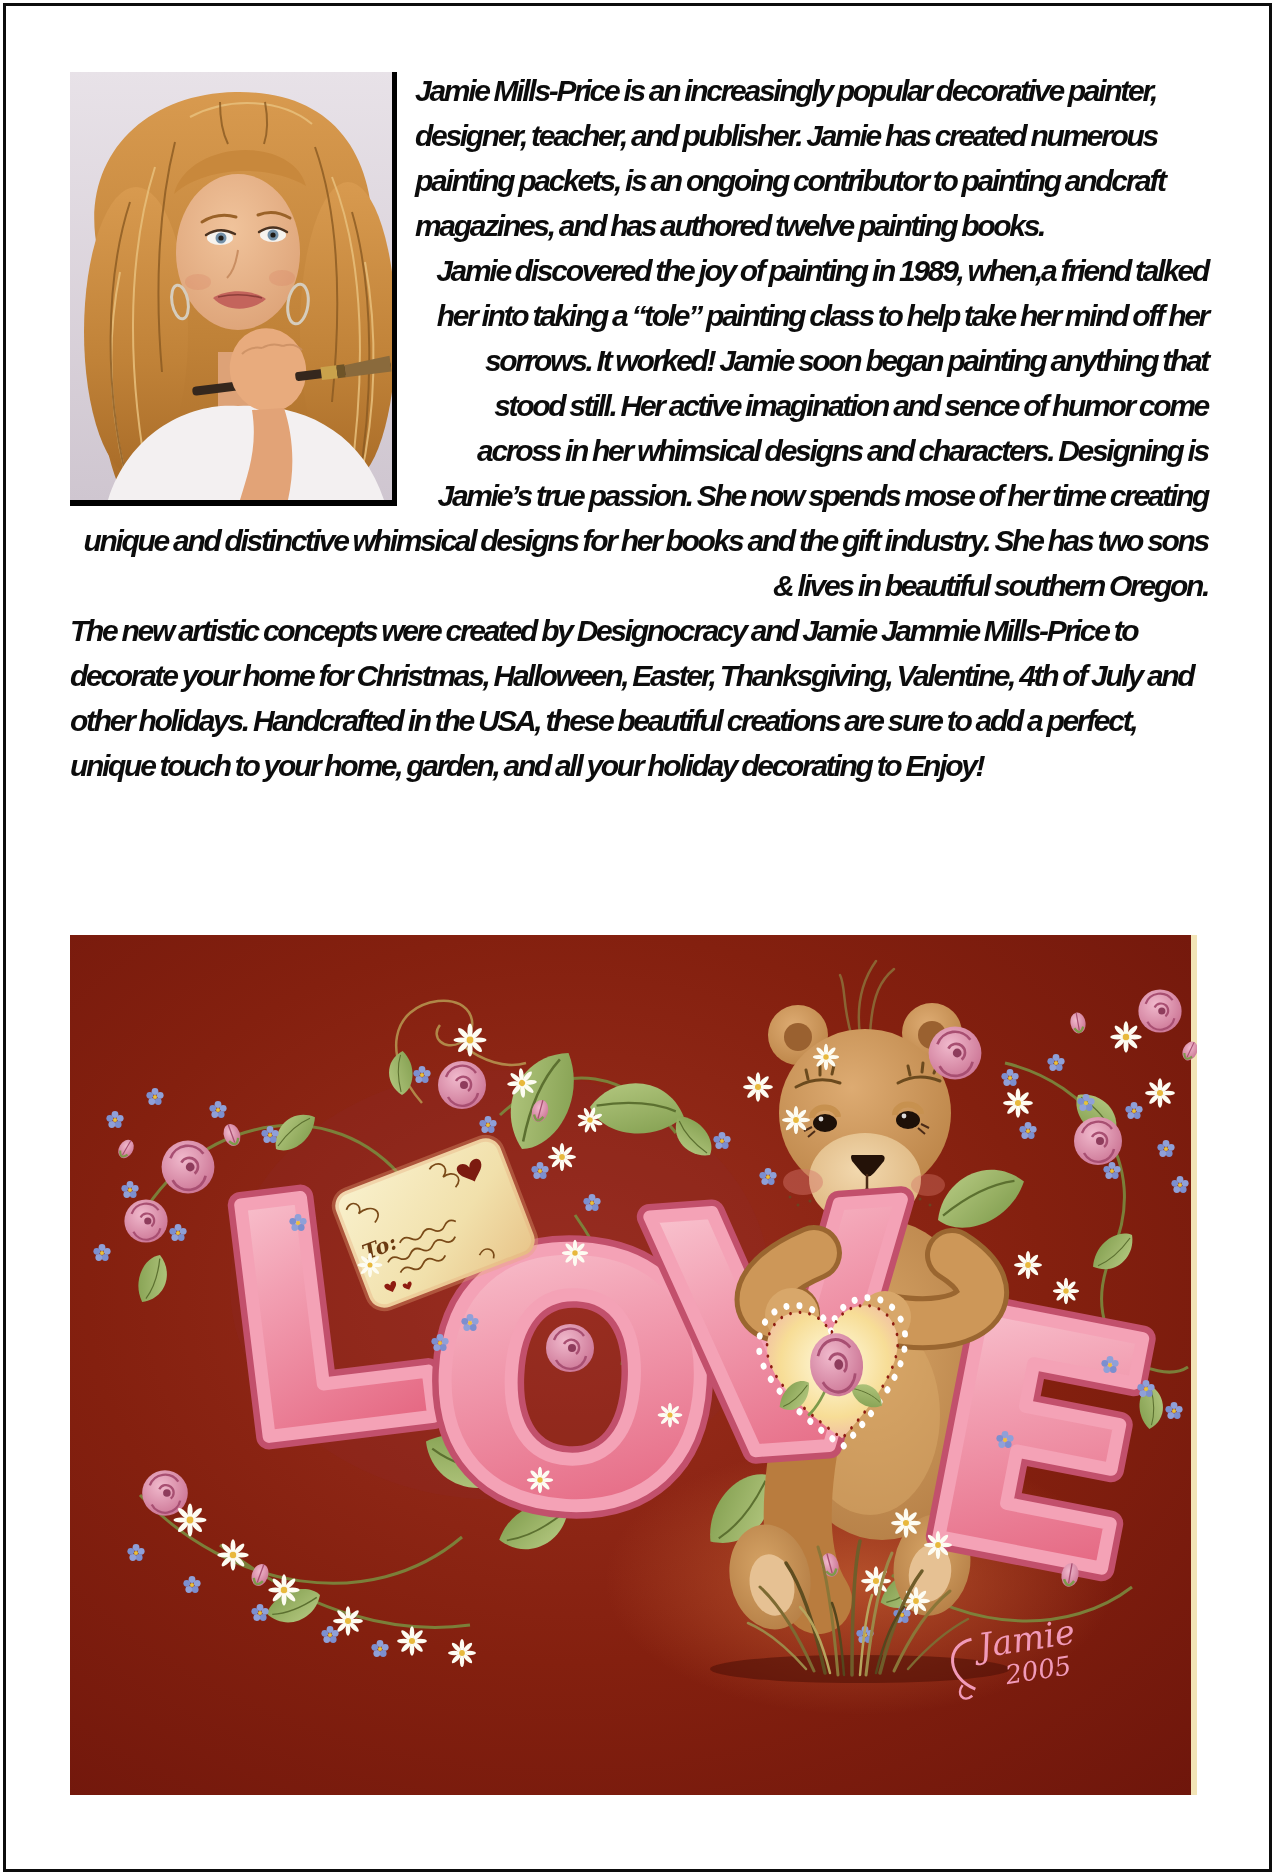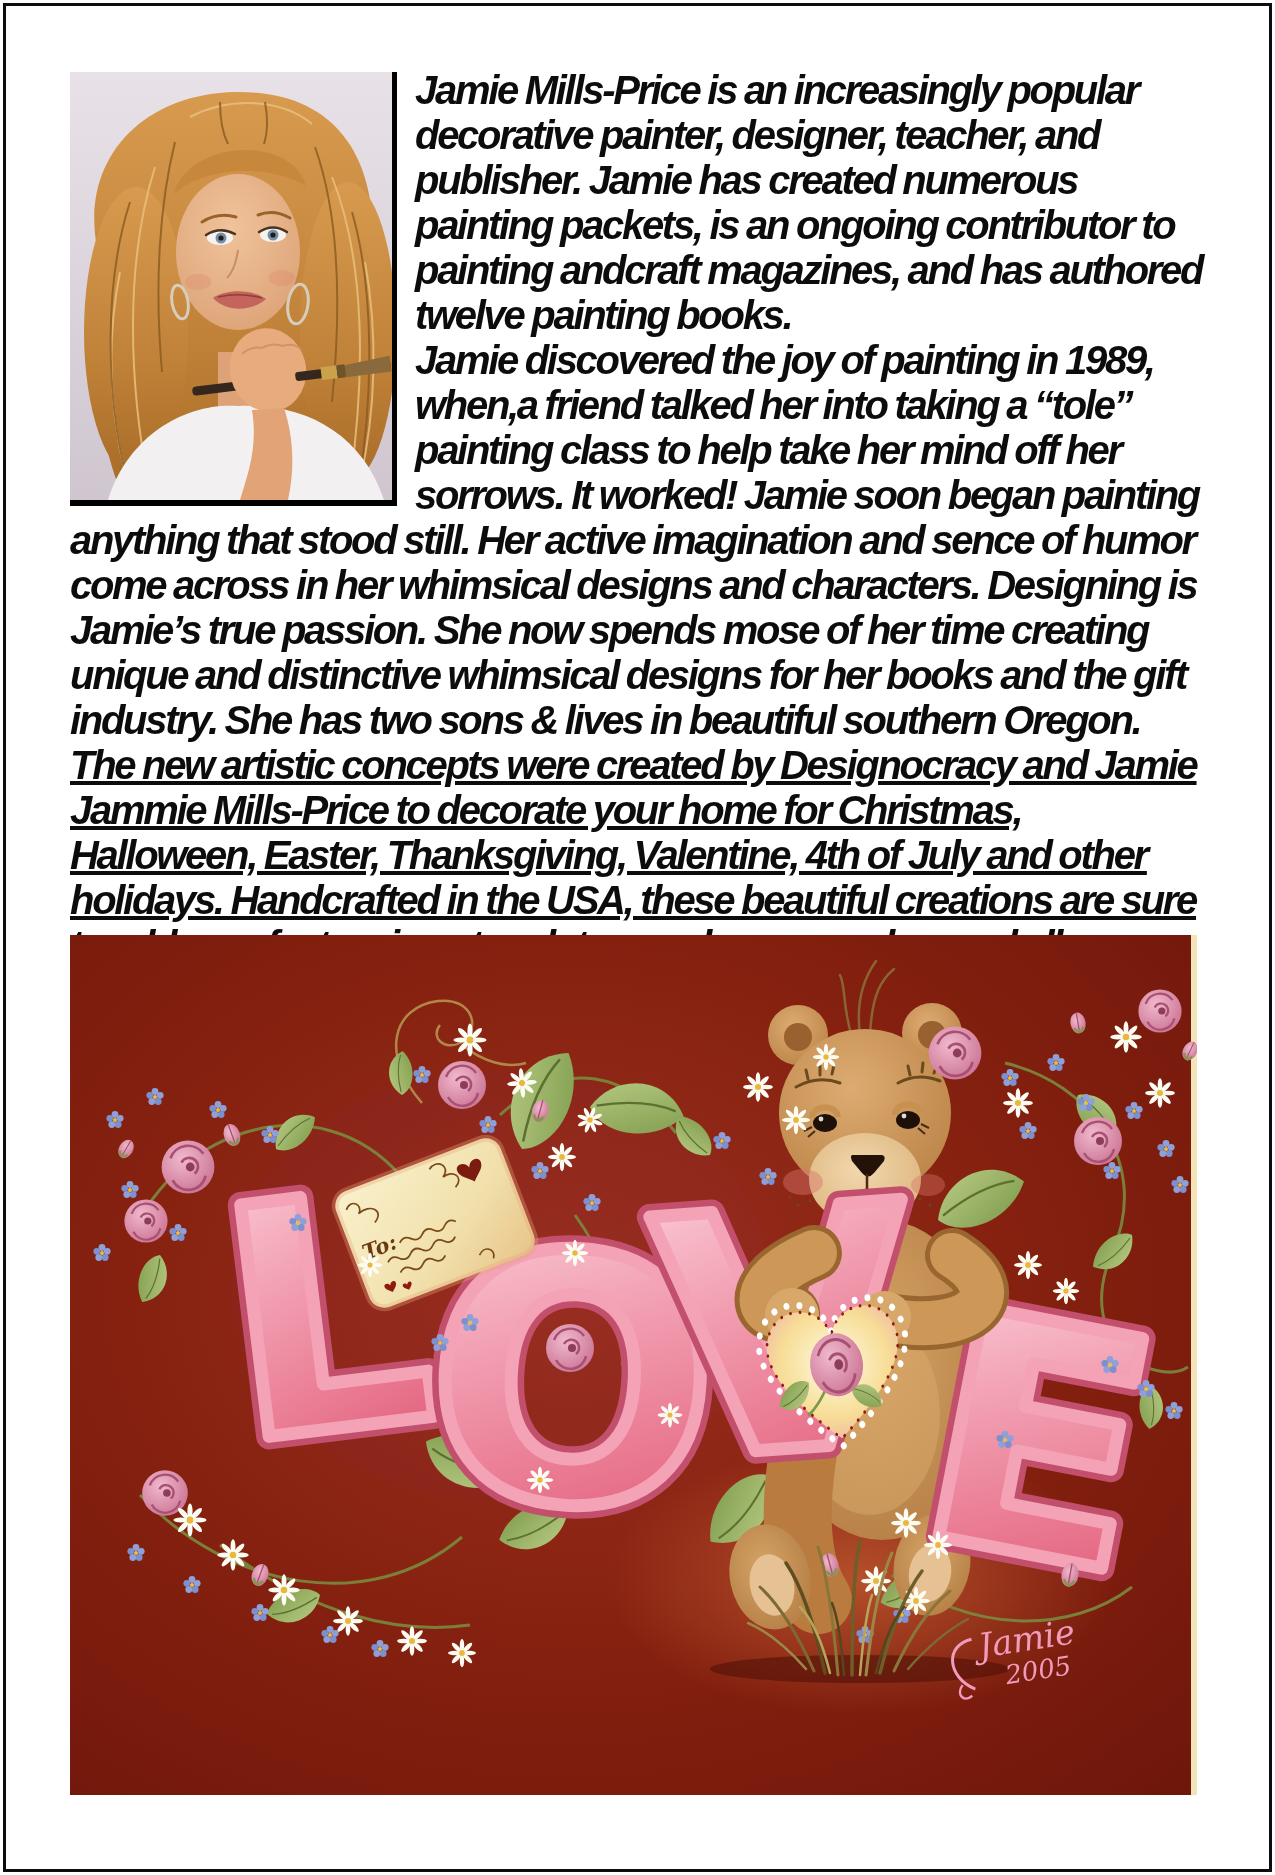--- a/index.html
+++ b/index.html
@@ -5,25 +5,25 @@
   html,body{margin:0;padding:0;background:#ffffff;}
   body{width:1275px;height:1875px;position:relative;overflow:hidden;
        font-family:"Liberation Sans",sans-serif;}
   .frame{position:absolute;left:3px;top:3px;right:3px;bottom:3px;
          border:3px solid #0d0d0d;pointer-events:none;}
   .content{position:absolute;left:70px;top:68px;width:1138px;color:#0c0c0c;}
   .photo{float:left;width:322px;height:428px;margin:4px 18px 10px 0;
          border-right:5px solid #000;border-bottom:6px solid #000;
          background:#d9d2d8;overflow:hidden;}
   .photo svg{display:block;}
-  p.bio{margin:0;font-weight:bold;font-style:italic;font-size:40px;
+  p.bio{margin:0;font-weight:bold;font-style:italic;font-size:30px;
         line-height:45px;letter-spacing:-2.3px;word-spacing:-1px;}
   .p1{margin-top:14px;}
-  .p2{margin-top:20px;}
-  .p3{margin-top:18px;text-decoration:underline;}
+  .p2{margin-top:20px;text-align:right;}
+  .p3{margin-top:18px;}
   .painting{position:absolute;left:70px;top:935px;width:1127px;height:860px;}
   .painting svg{display:block;}
 </style>
 </head>
 <body>
 
 <div class="frame"></div>
 
 <div class="content">
 

